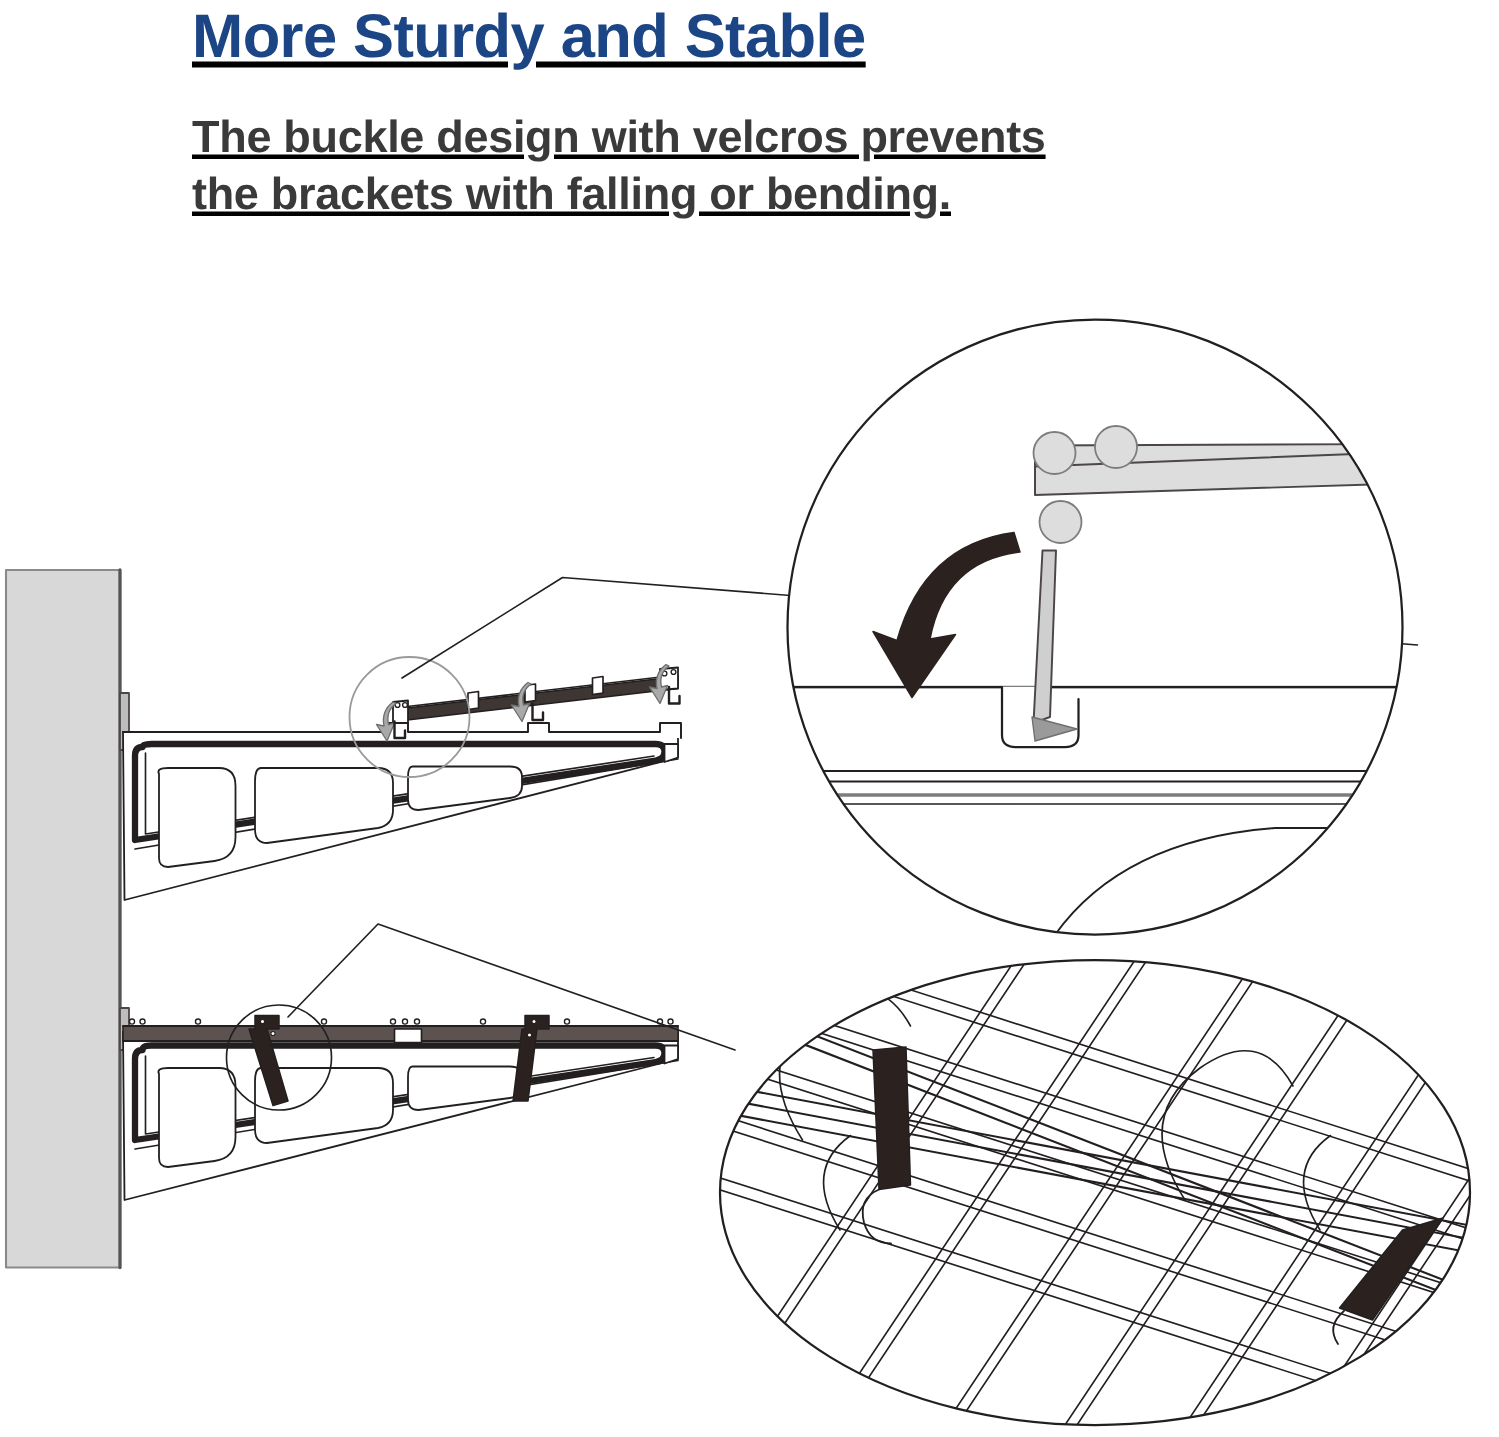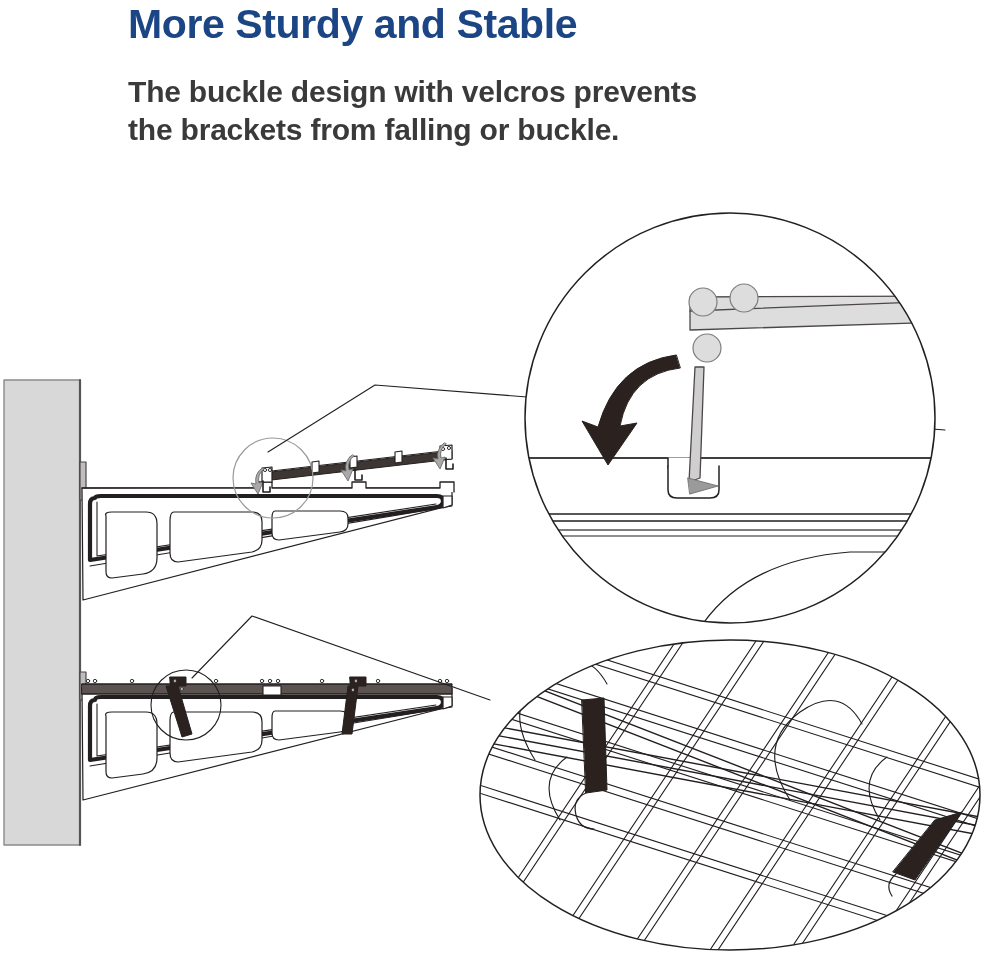--- a/index.html
+++ b/index.html
@@ -19,20 +19,21 @@
     width: 999px;
     height: 958px;
     background: #ffffff;
   }
   
   .header {
     position: absolute;
     left: 128px;
     top: 2px;
     width: 840px;
+    text-decoration: underline;
   }
   .headline {
     font-size: 41px;
     font-weight: bold;
     line-height: 1.12;
     letter-spacing: -0.4px;
     margin: 0;
     white-space: nowrap;
   }
   .subhead {
@@ -54,21 +55,21 @@
 </style>
 </head>
 <body>
 
 <div id="page">
 
   <div class="header">
     <h1 class="headline" style="color:#1b4585;">More Sturdy and Stable</h1>
     <p class="subhead" style="color:#3a3a3a;">
       <span class="line">The buckle design with velcros prevents</span>
-      <span class="line">the brackets from falling or buckle.</span>
+      <span class="line">the brackets with falling or bending.</span>
     </p>
   </div>
 
   <svg id="illustration" viewBox="0 0 999 958" xmlns="http://www.w3.org/2000/svg">
 
     <defs>
       <clipPath id="clipTopCircle">
         <circle cx="730" cy="418" r="205"></circle>
       </clipPath>
       <clipPath id="clipBottomEllipse">

